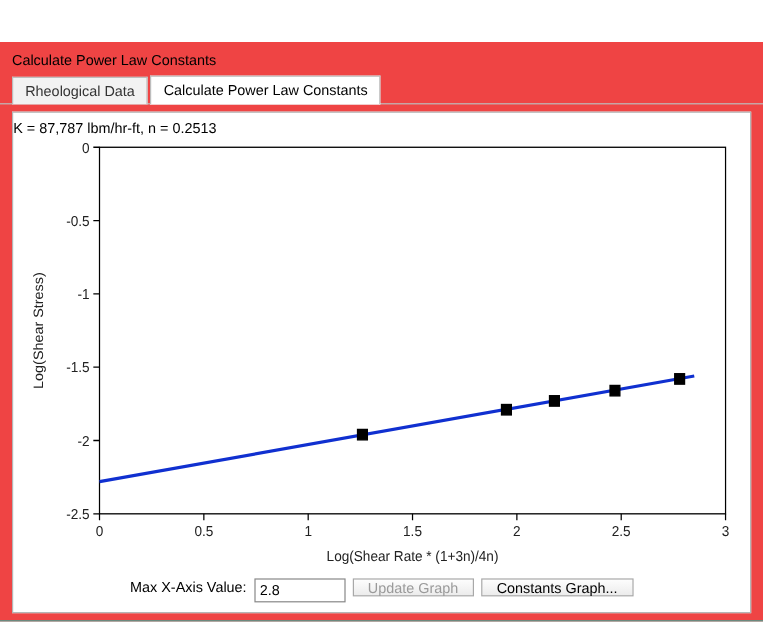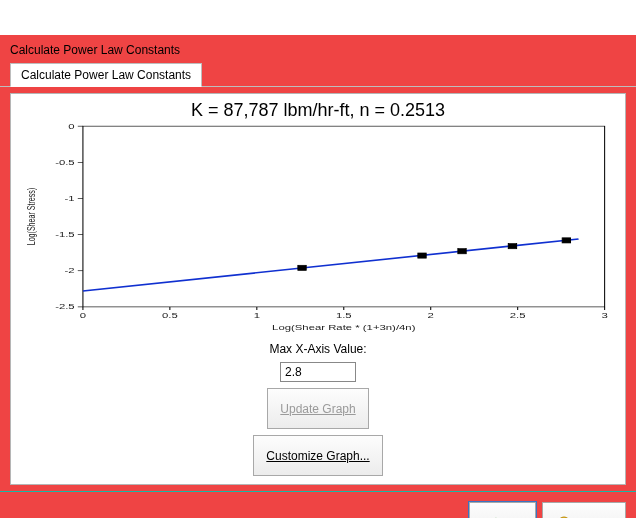--- a/index.html
+++ b/index.html
@@ -54,65 +54,62 @@
     display: flex; flex-direction: column;
   }
   .chart-frame {
     flex: 1;
     border: 1px solid #b5b5b5;
     background: #fff;
     position: relative;
     display: flex; flex-direction: column;
   }
   .chart-title {
-    text-align: center;
-    font-size: 18px;
+    font-size: 12px;
     padding: 6px 0 0 0;
   }
   .plot-area {
     flex: 1;
     position: relative;
     margin: 0 8px 0 8px;
   }
   svg.chart-svg {
     position: absolute;
     inset: 0;
     width: 100%; height: 100%;
   }
   .axis text { font-size: 11px; fill: #222; }
   .axis line, .axis path { stroke: #000; stroke-width: 1; }
   .series-line { stroke: #1030d0; stroke-width: 2.5; fill: none; }
   .series-pt { fill: #000; stroke: #000; }
   .axis-label { font-size: 12px; fill: #000; }
   .controls-row {
     display: flex;
-    align-items: center;
+    align-items: flex-start;
     justify-content: center;
     gap: 6px;
     padding: 8px 6px 8px 6px;
-    flex-direction: column;
   }
   .ctl-label { font-size: 12px; }
   .ctl-input {
     width: 76px;
     height: 20px;
     border: 1px solid #888;
     font-size: 12px;
     padding: 1px 4px;
     background: #fff;
   }
   .btn {
-    height: 41px;
+    height: 15px;
     border: 1px solid #a8a8a8;
     background: linear-gradient(#fdfdfd, #ececec);
     font-size: 12px;
     padding: 0 12px;
     cursor: pointer;
     color: #000;
-    text-decoration: underline;
   }
   .btn:disabled {
     color: #9a9a9a;
     cursor: default;
   }
   .bottom-bar {
     display: flex;
     justify-content: flex-end;
     align-items: center;
     gap: 6px;
@@ -132,20 +129,21 @@
   .ico { width: 14px; height: 14px; display: inline-block; }
 </style>
 </head>
 <body>
 
 <div class="window">
 
   <div class="titlebar">Calculate Power Law Constants</div>
 
   <div class="tabstrip">
+    <div class="tab">Rheological Data</div>
     <div class="tab active">Calculate Power Law Constants</div>
   </div>
 
   <div class="panel">
     <div class="chart-frame">
 
       <div class="chart-title">K = 87,787 lbm/hr-ft, n = 0.2513</div>
 
       <div class="plot-area">
         <svg class="chart-svg" viewBox="0 0 580 330" preserveAspectRatio="none">
@@ -188,21 +186,21 @@
               <rect x="474.6066666666667" y="189.92" width="8" height="8" class="series-pt"></rect>
               <rect x="526.8933333333333" y="180.96" width="8" height="8" class="series-pt"></rect>
             </g>
         </svg>
       </div>
 
       <div class="controls-row">
         <span class="ctl-label">Max X-Axis Value:</span>
         <input class="ctl-input" value="2.8" style="">
         <button class="btn" disabled="">Update Graph</button>
-        <button class="btn">Customize Graph...</button>
+        <button class="btn">Constants Graph...</button>
       </div>
     </div>
   </div>
 
   <div class="bottom-bar">
     <button class="btn icon primary">
       <span class="ico">
         <svg viewBox="0 0 14 14">
             <path d="M2 7 L5.5 10.5 L12 3" stroke="#2e9b2e" stroke-width="2.4" fill="none" stroke-linecap="round" stroke-linejoin="round"></path>
           </svg>

